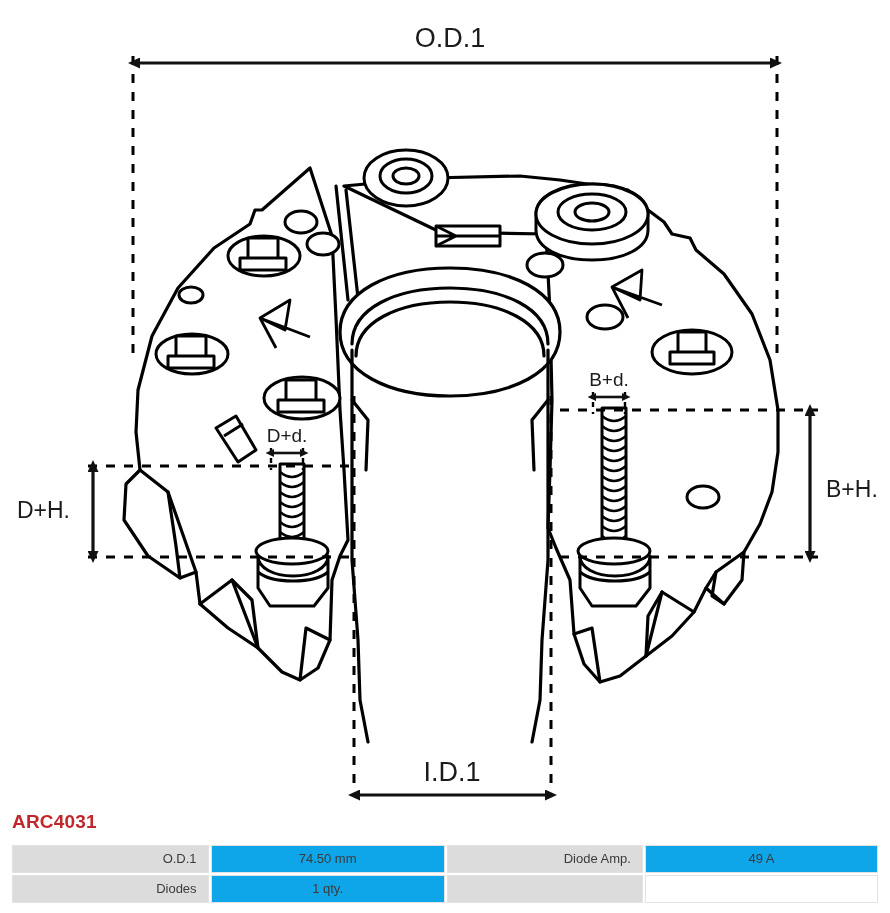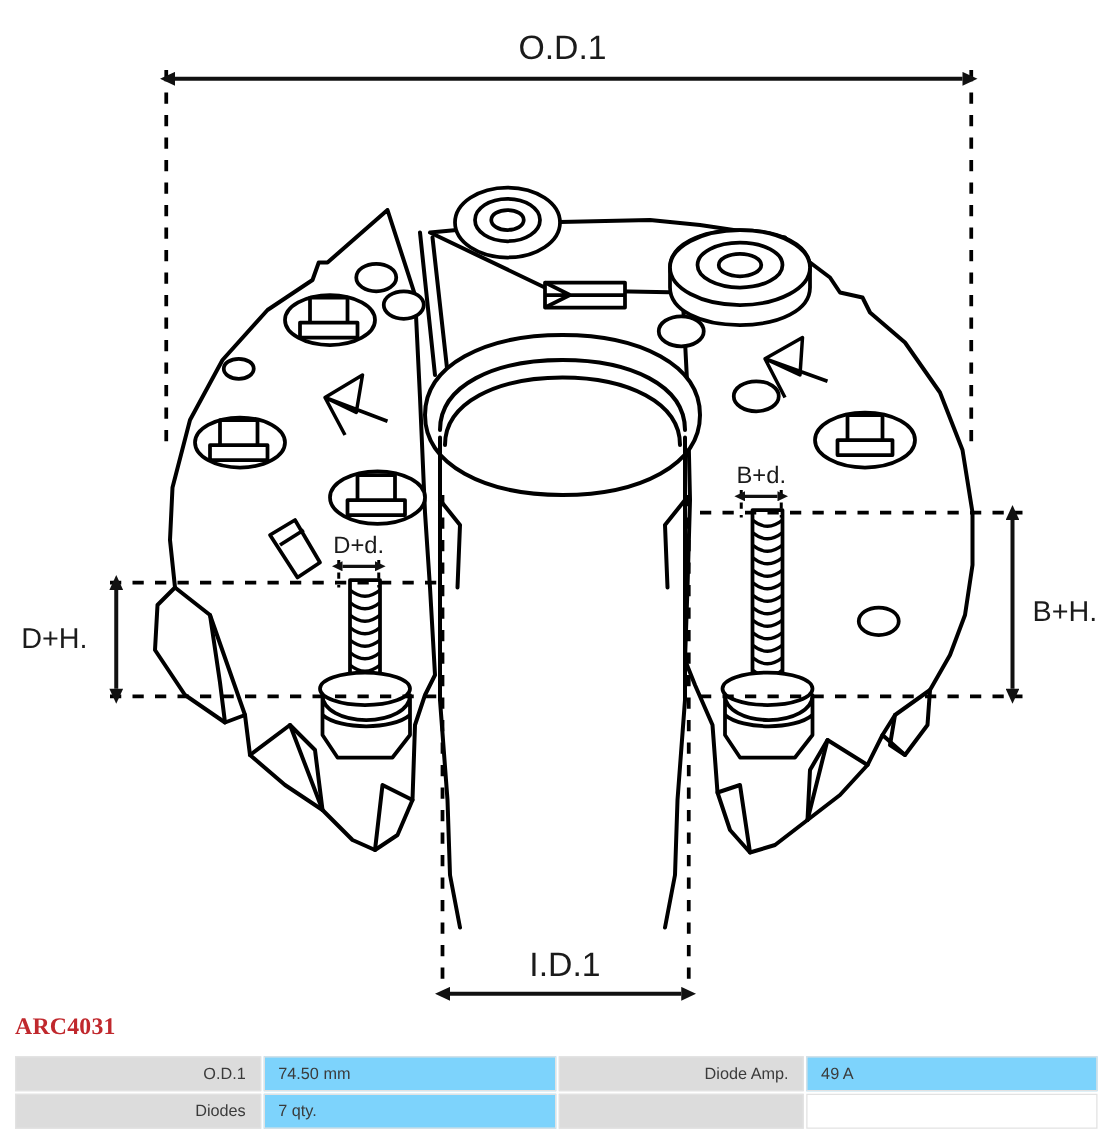--- a/index.html
+++ b/index.html
@@ -40,21 +40,20 @@
   
   #part-number {
     position: absolute;
     left: 12px;
     top: 811px;
     font-size: 19px;
     font-weight: bold;
     letter-spacing: 0.2px;
     color: #c0282d;
     line-height: 22px;
-    font-family: Liberation Serif, serif;
   }
 
   
   #spec-table {
     position: absolute;
     left: 10px;
     top: 843px;
     width: 870px;
     border-collapse: separate;
     border-spacing: 2px;
@@ -67,22 +66,22 @@
     border: 1px solid #e2e2e2;
     color: #3b3b3b;
     line-height: 16px;
   }
   #spec-table td.label {
     background: #dcdcdc;
     text-align: right;
     width: 180px;
   }
   #spec-table td.value {
-    background: #7dd3fc;
-    text-align: left;
+    background: #0ea5e9;
+    text-align: center;
     width: 220px;
   }
   #spec-table td.label-empty {
     background: #dcdcdc;
   }
   #spec-table td.value-empty {
     background: #ffffff;
   }
 
   .dim-text {
@@ -369,20 +368,20 @@
   <table id="spec-table">
     <tbody>
       <tr>
         <td class="label">O.D.1</td>
         <td class="value">74.50 mm</td>
         <td class="label">Diode Amp.</td>
         <td class="value">49 A</td>
       </tr>
       <tr>
         <td class="label">Diodes</td>
-        <td class="value">7 qty.</td>
+        <td class="value">1 qty.</td>
         <td class="label-empty"></td>
         <td class="value-empty"></td>
       </tr>
     </tbody>
   </table>
 
 </div>
 
 </body></html>

